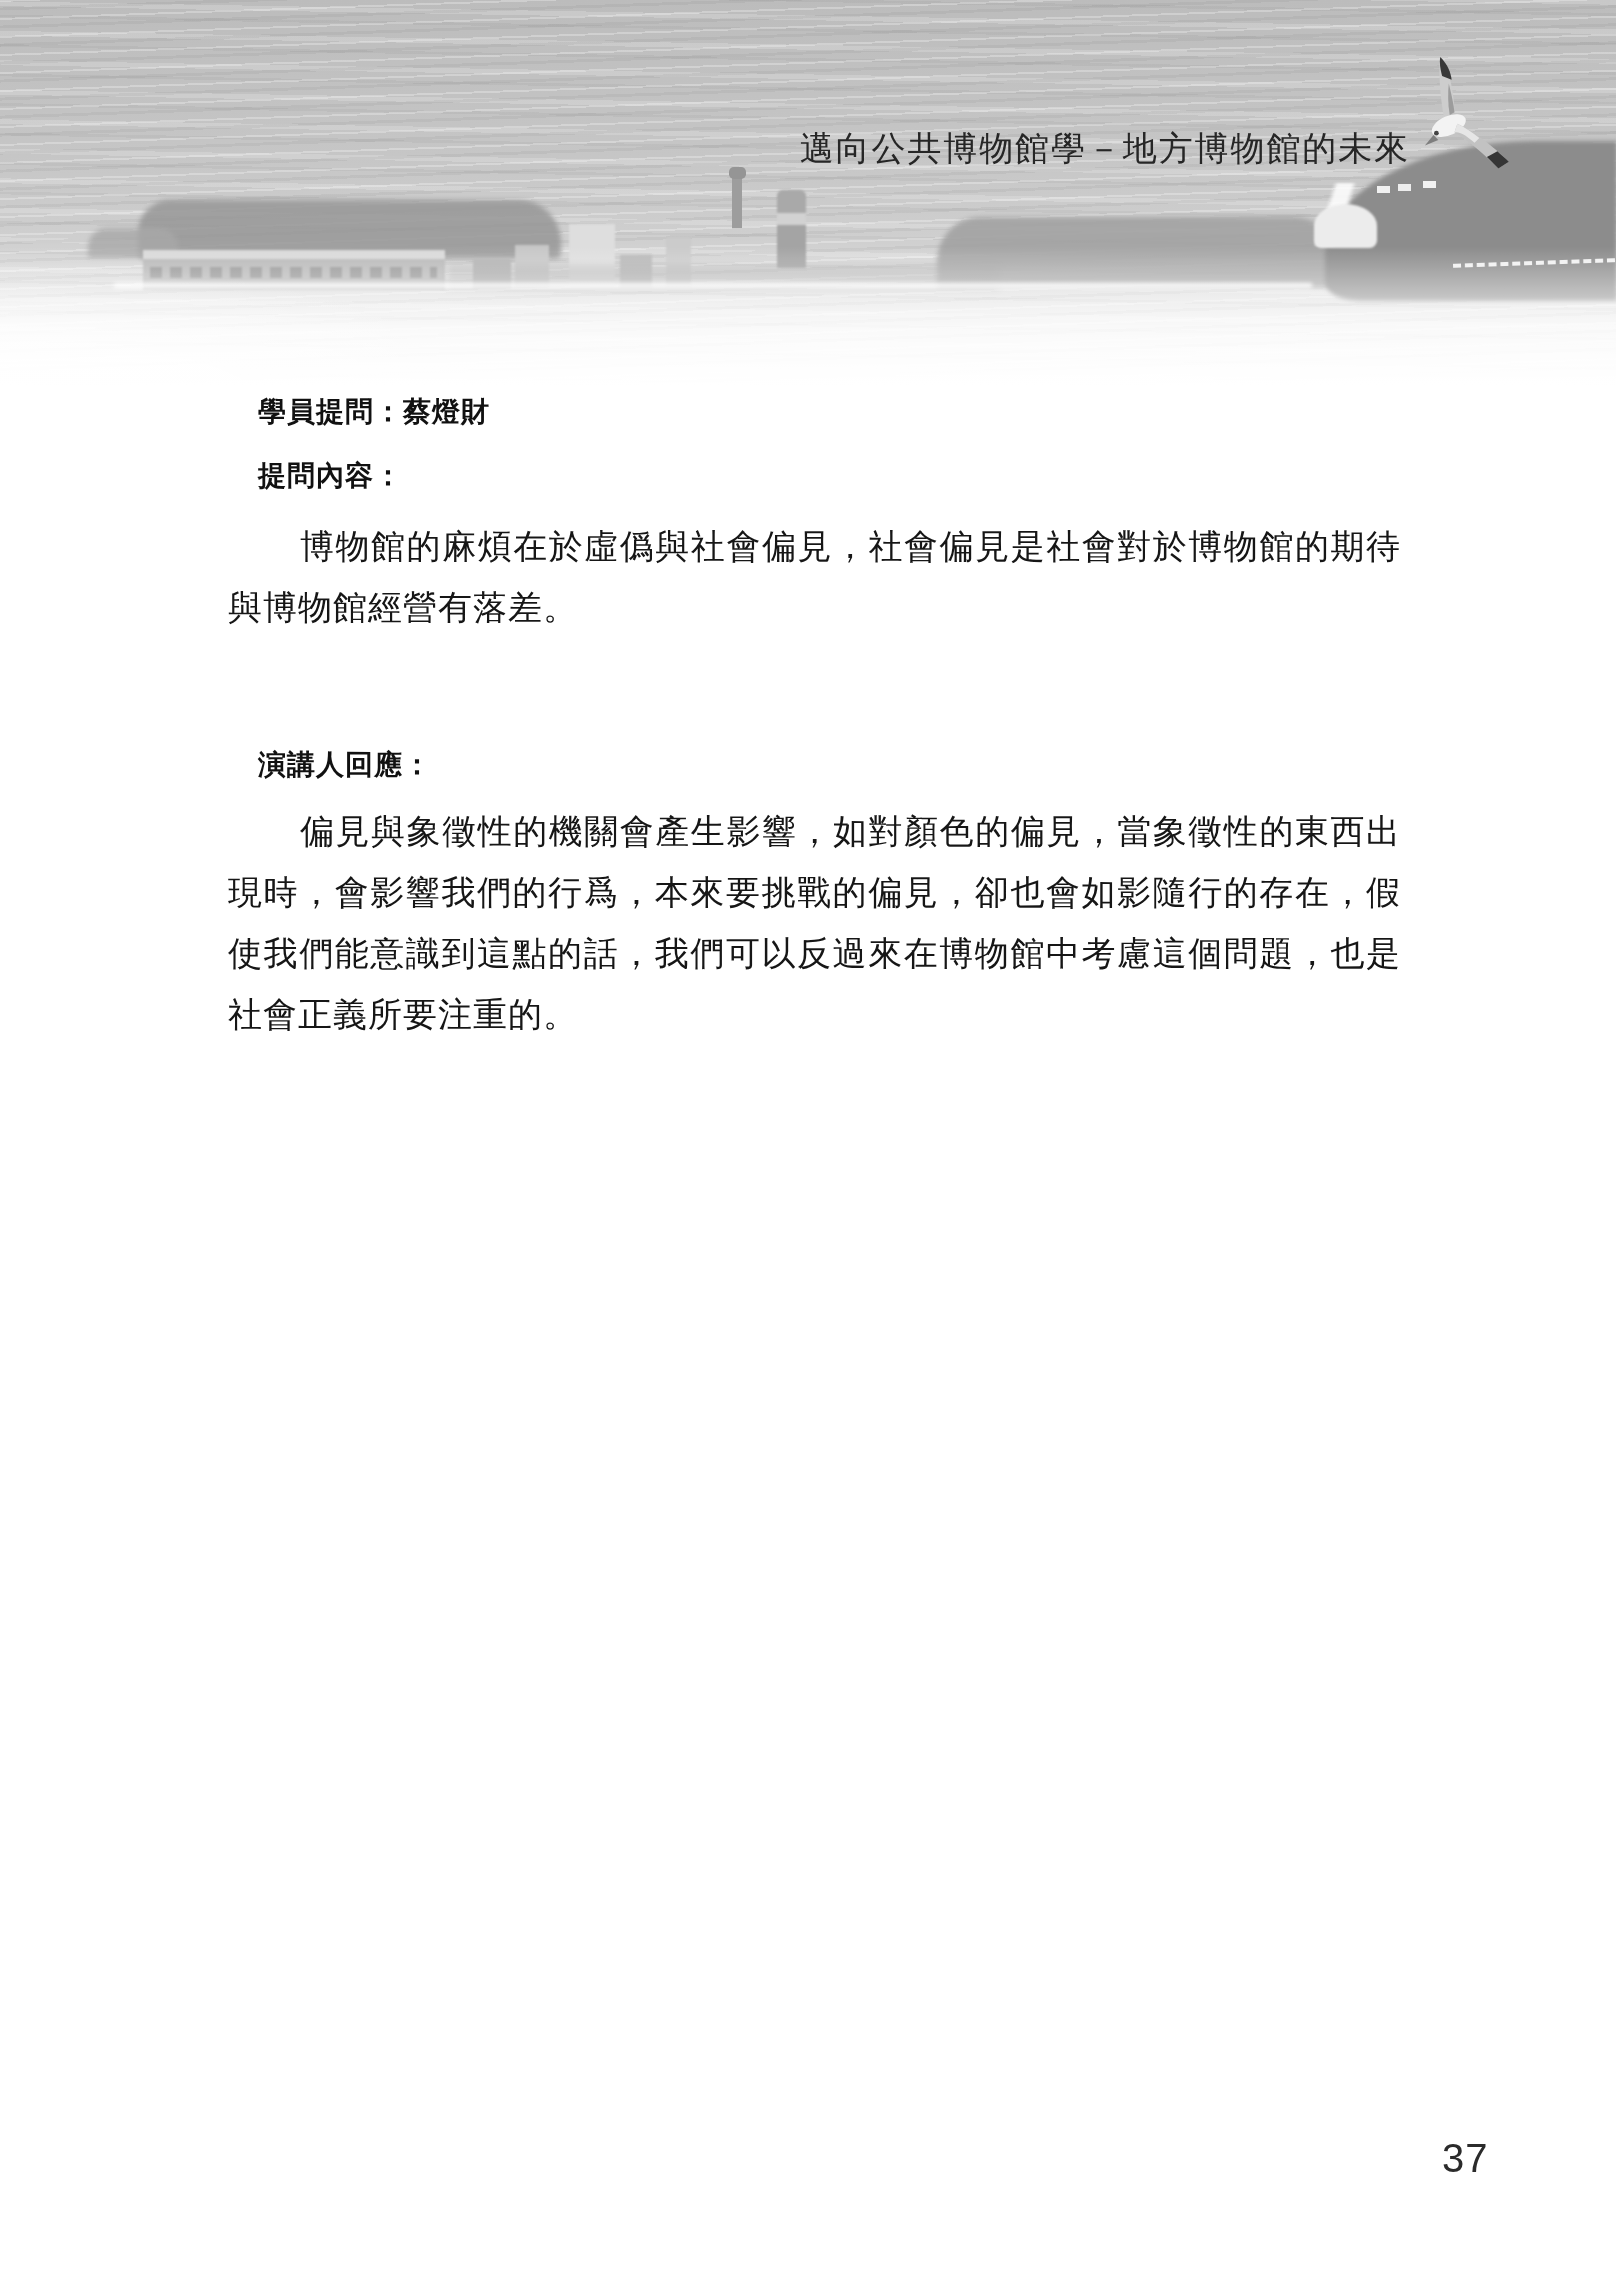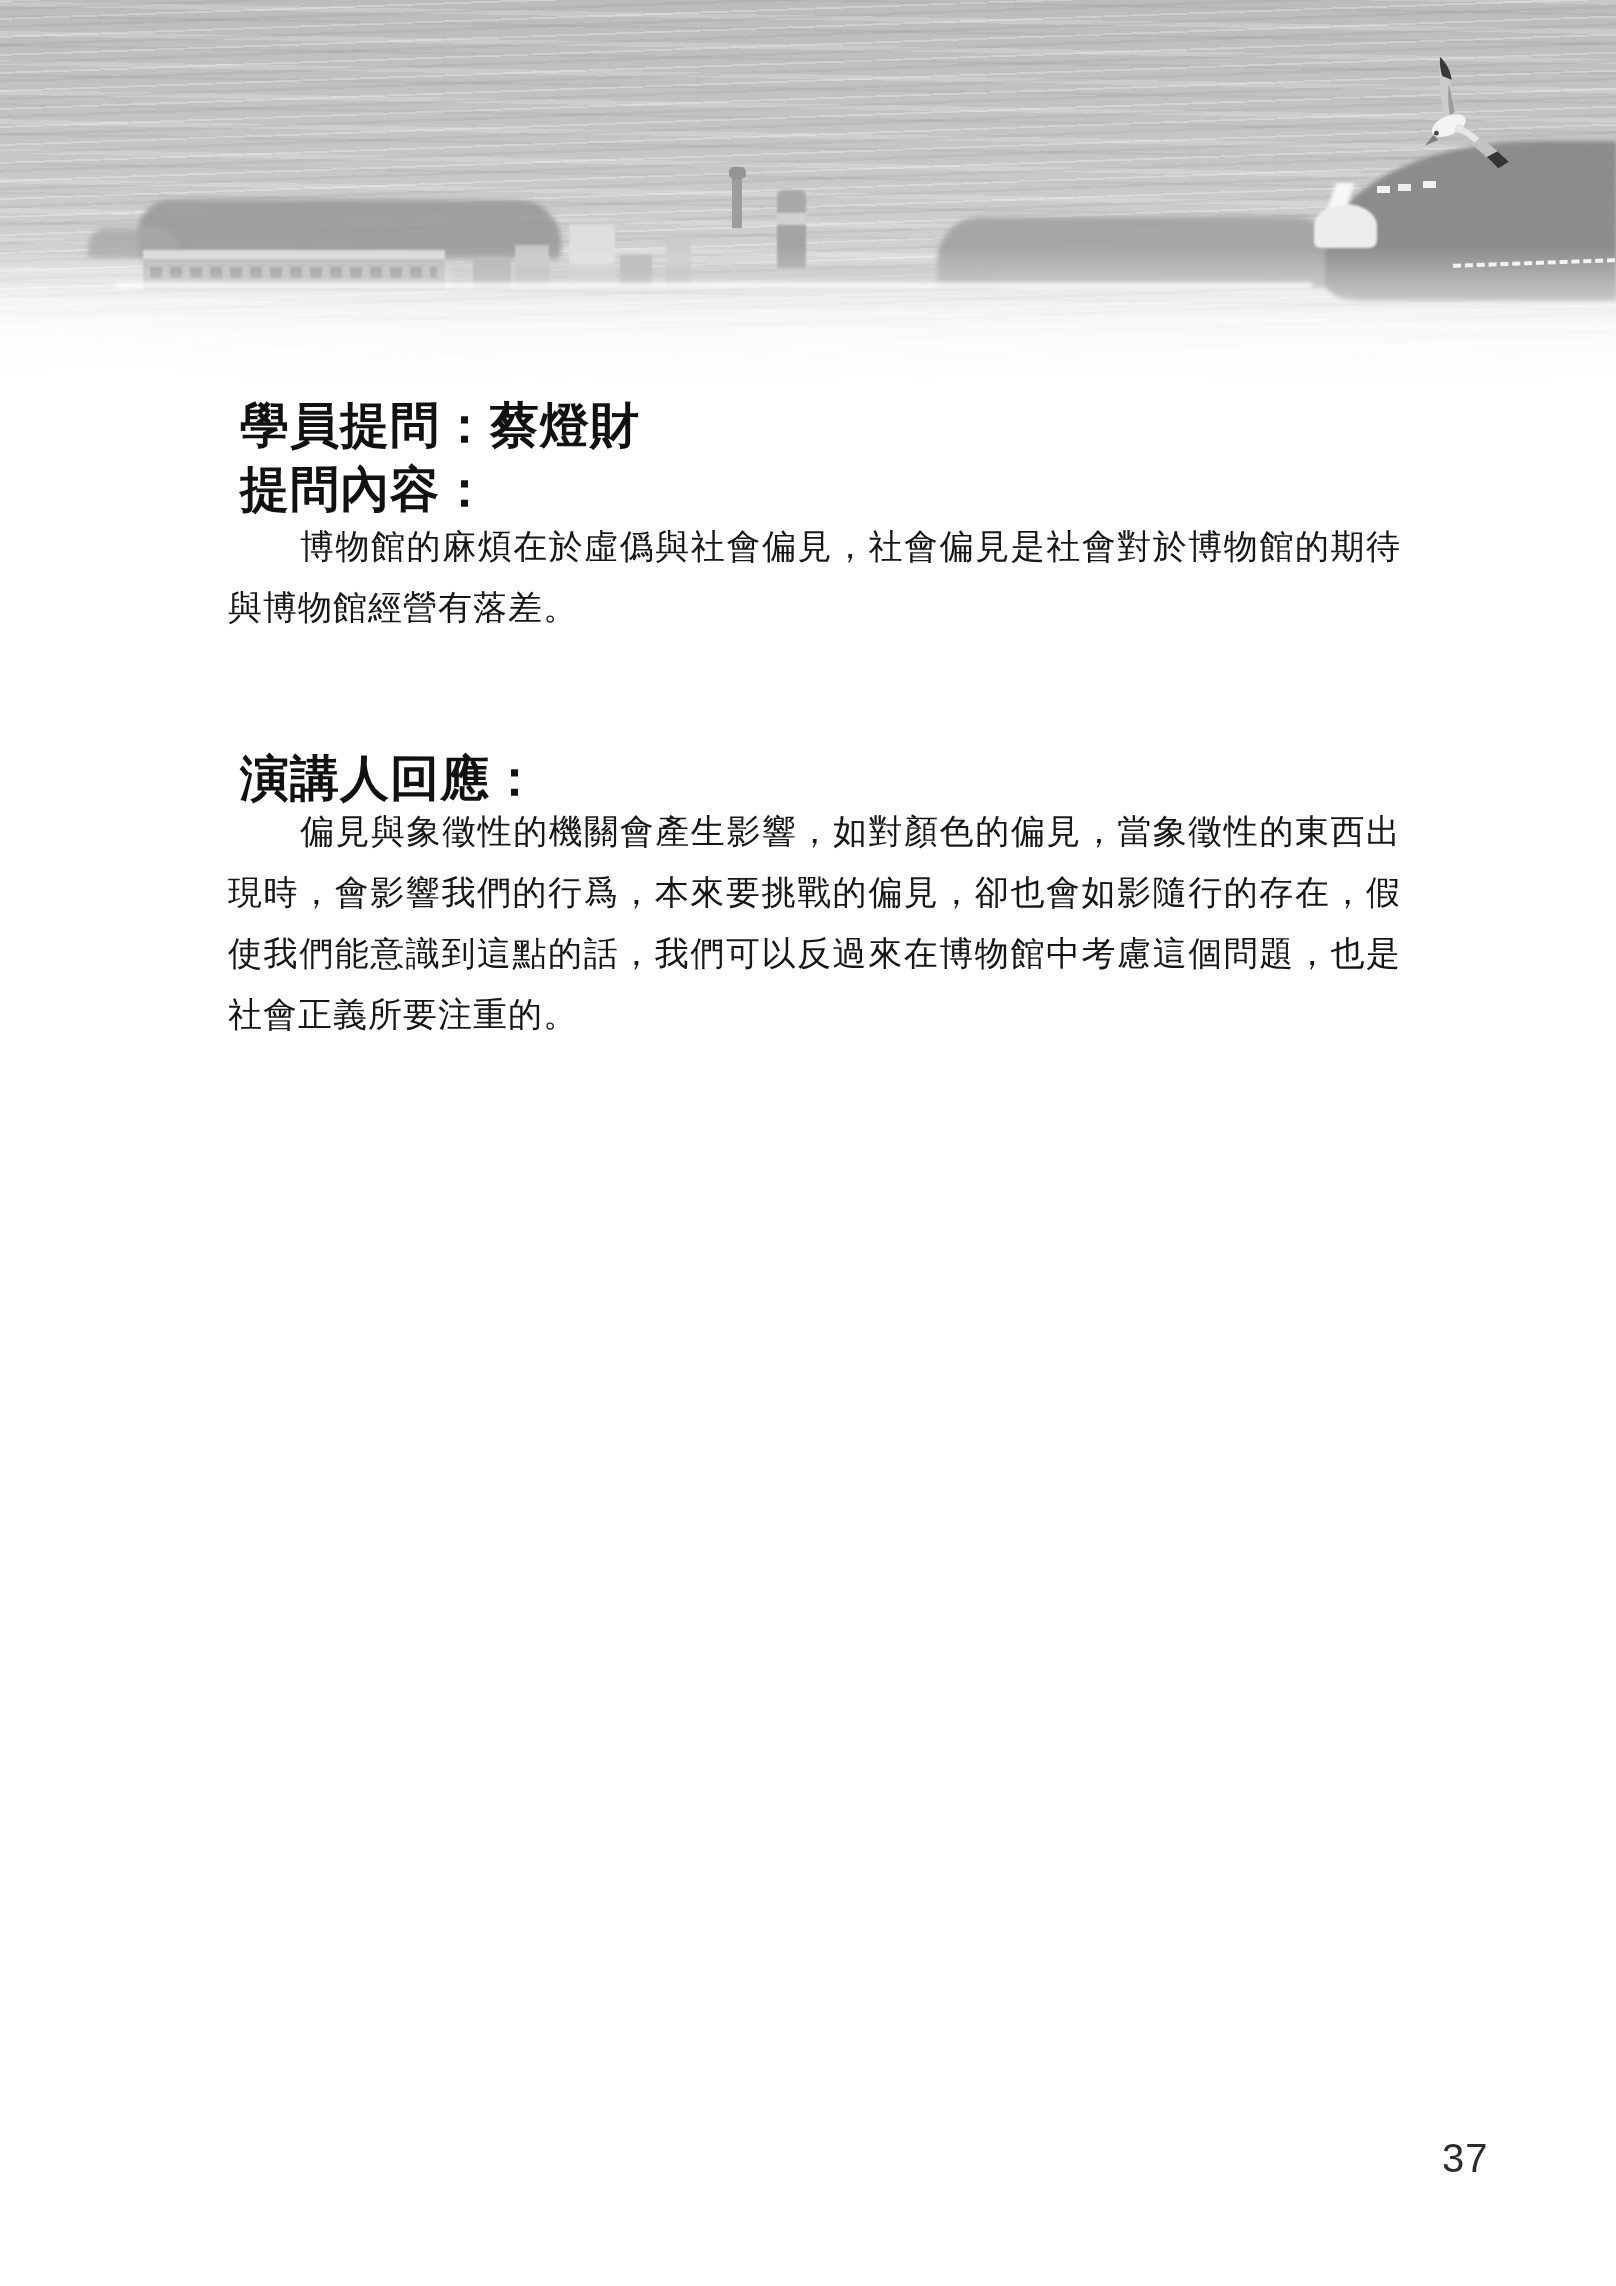--- a/index.html
+++ b/index.html
@@ -59,22 +59,22 @@
   .header-title{
     position:absolute;top:126px;right:207px;
     font-family:"Liberation Sans","DejaVu Sans",sans-serif;
     font-size:34px;font-weight:500;letter-spacing:1.9px;color:#262626;
     white-space:nowrap;
   }
   .seagull{position:absolute;left:1402px;top:55px;width:126px;height:124px;}
 
   
   .heading{
-    position:absolute;left:240px;margin:0;
-    font-size:49px;font-weight:bold;letter-spacing:1px;color:#111;
+    position:absolute;left:258px;margin:0;
+    font-size:28px;font-weight:bold;letter-spacing:1px;color:#111;
     white-space:nowrap;
   }
   .q-heading{top:393px;}
   .q-label{top:457px;}
   .r-heading{top:746px;text-align:right;}
   .body-para{
     position:absolute;left:228px;width:1173px;margin:0;
     font-size:34px;line-height:61px;letter-spacing:1px;
     text-align:justify;text-indent:72px;color:#161616;
   }
@@ -113,20 +113,21 @@
       <div class="veh1"></div>
       <div class="veh2"></div>
       <div class="veh3"></div>
       <div class="dome"></div>
       <div class="shoreline"></div>
       <div class="guardrail"></div>
     </div>
 
     <div class="header-fade"></div>
 
+    <div class="header-title">邁向公共博物館學－地方博物館的未來</div>
 
     <div class="seagull">
       <svg viewBox="0 0 132 130" width="126" height="124" aria-hidden="true">
 
         <path d="M40,2 C48,10 54,34 55,60 L44,66 C40,44 38,20 40,2 Z" fill="#cdcdcd"></path>
         <path d="M40,2 C48,10 51,18 52,26 L42,22 C40,14 39,8 40,2 Z" fill="#383838"></path>
         <path d="M49,30 C52,42 54,52 55,60 L50,63 C48,52 48,40 49,30 Z" fill="#9c9c9c"></path>
 
         <ellipse cx="49" cy="74" rx="19" ry="10" transform="rotate(-24 49 74)" fill="#f3f3f3"></ellipse>
         <path d="M33,84 L24,95 L38,89 Z" fill="#7e7e7e"></path>

